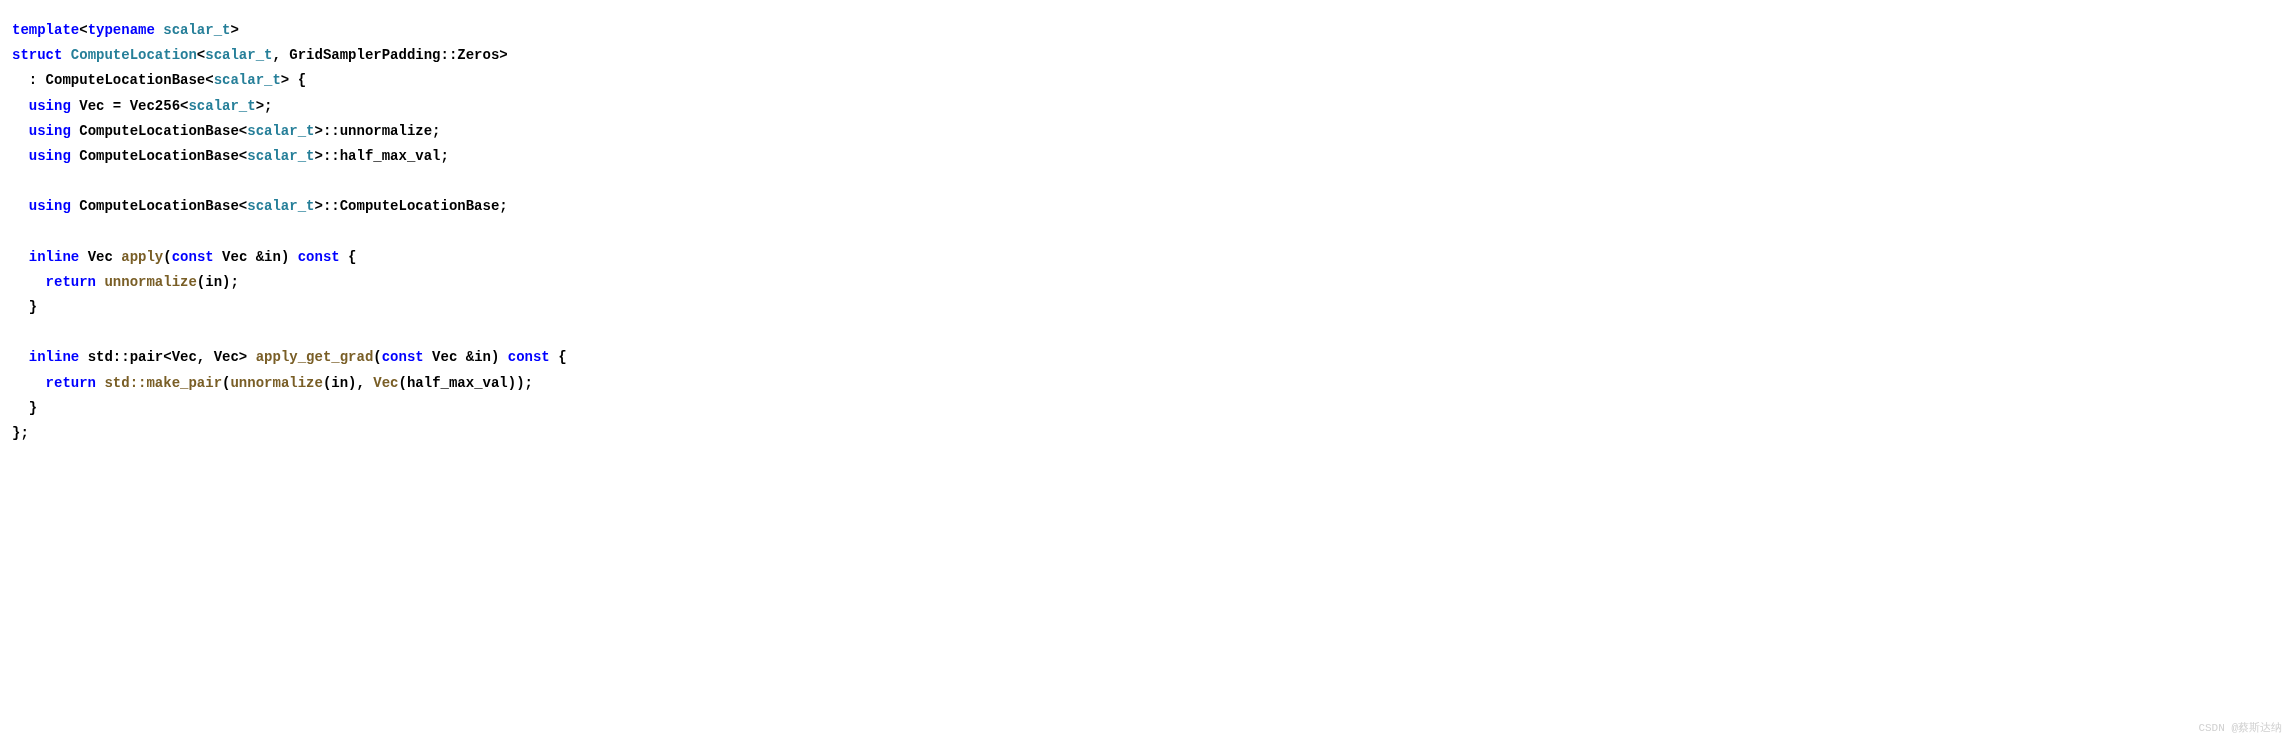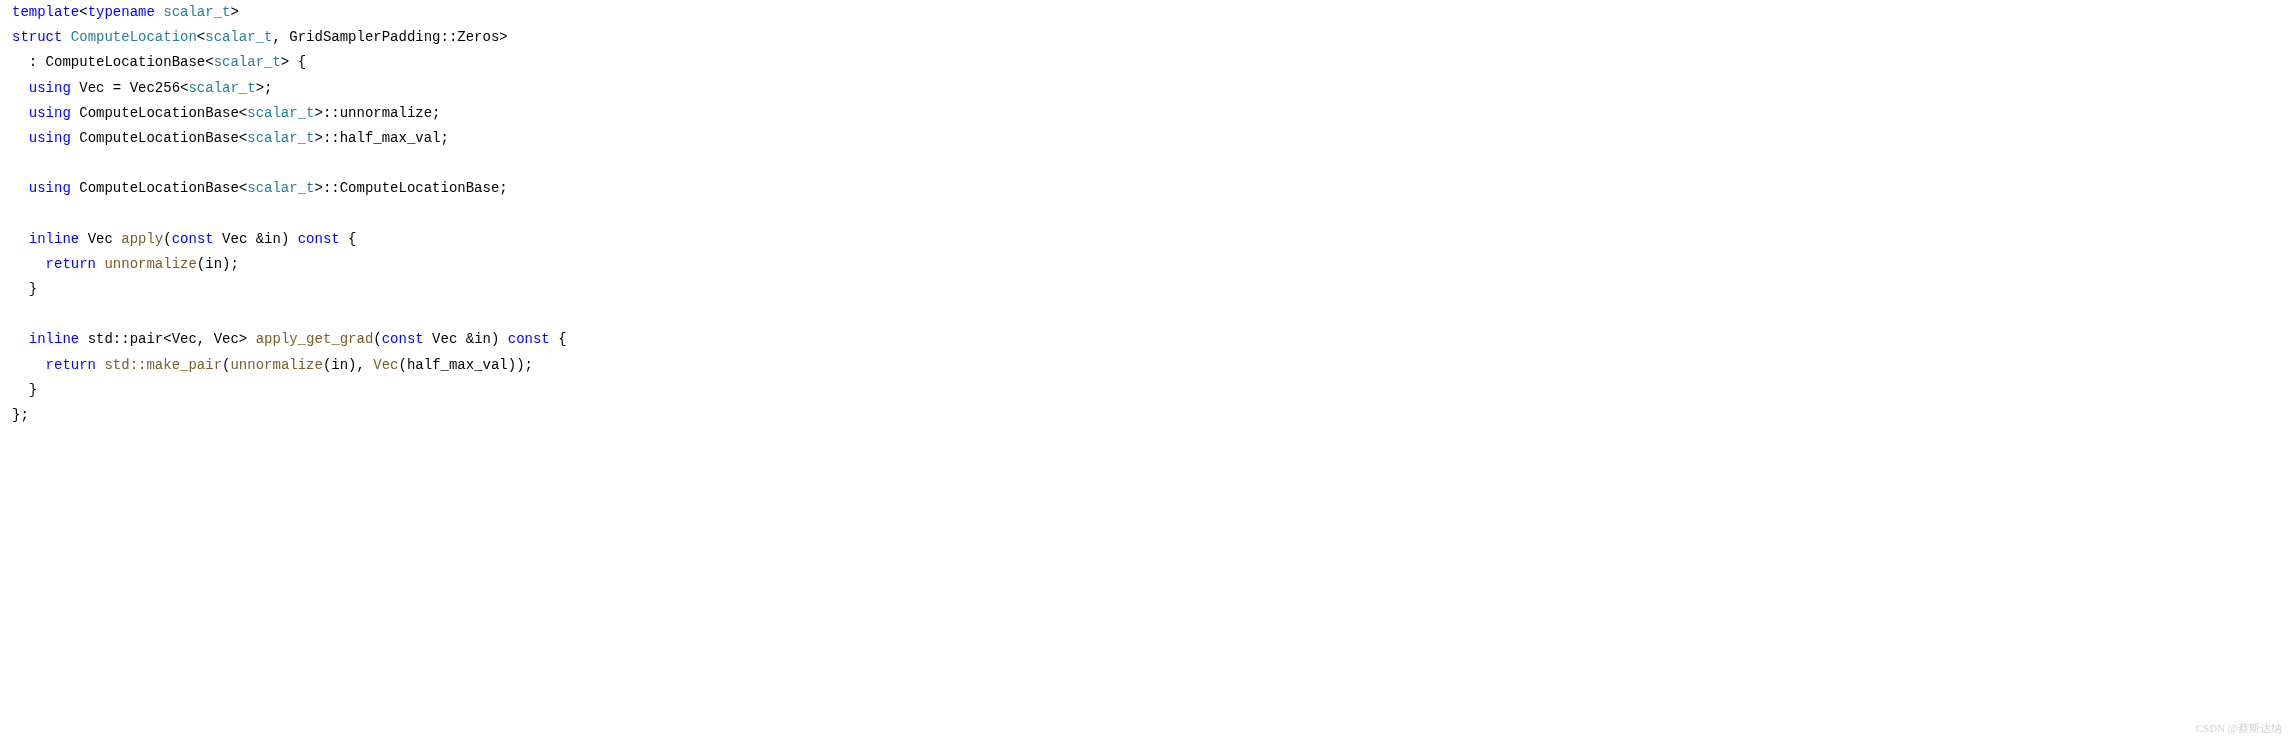--- a/index.html
+++ b/index.html
@@ -4,34 +4,35 @@
   <style>
     body {
       margin: 0;
       padding: 0;
       background: #ffffff;
       font-family: Consolas, 'Courier New', monospace;
       font-size: 14px;
       line-height: 1.8;
     }
     .code-block {
-      padding: 0 12px;
+      padding: 18px 12px;
       white-space: pre;
+      font-weight: bold;
     }
     .kw { color: #0000ff; }
     .type { color: #267f99; }
     .func { color: #795e26; }
     .plain { color: #000000; }
     .watermark {
       position: fixed;
       bottom: 6px;
       right: 10px;
       color: #d0d0d0;
       font-size: 11px;
-      font-family: Liberation Serif, serif;
+      font-family: Liberation Mono, monospace;
     }
   </style>
 </head>
 <body>
 
 <div class="code-block"><span class="kw">template</span><span class="plain">&lt;</span><span class="kw">typename</span><span class="plain"> </span><span class="type">scalar_t</span><span class="plain">&gt;</span>
 <span class="kw">struct</span><span class="plain"> </span><span class="type">ComputeLocation</span><span class="plain">&lt;</span><span class="type">scalar_t</span><span class="plain">, GridSamplerPadding::Zeros&gt;</span>
 <span class="plain">  : ComputeLocationBase&lt;</span><span class="type">scalar_t</span><span class="plain">&gt; {</span>
 <span class="plain">  </span><span class="kw">using</span><span class="plain"> Vec = Vec256&lt;</span><span class="type">scalar_t</span><span class="plain">&gt;;</span>
 <span class="plain">  </span><span class="kw">using</span><span class="plain"> ComputeLocationBase&lt;</span><span class="type">scalar_t</span><span class="plain">&gt;::unnormalize;</span>

